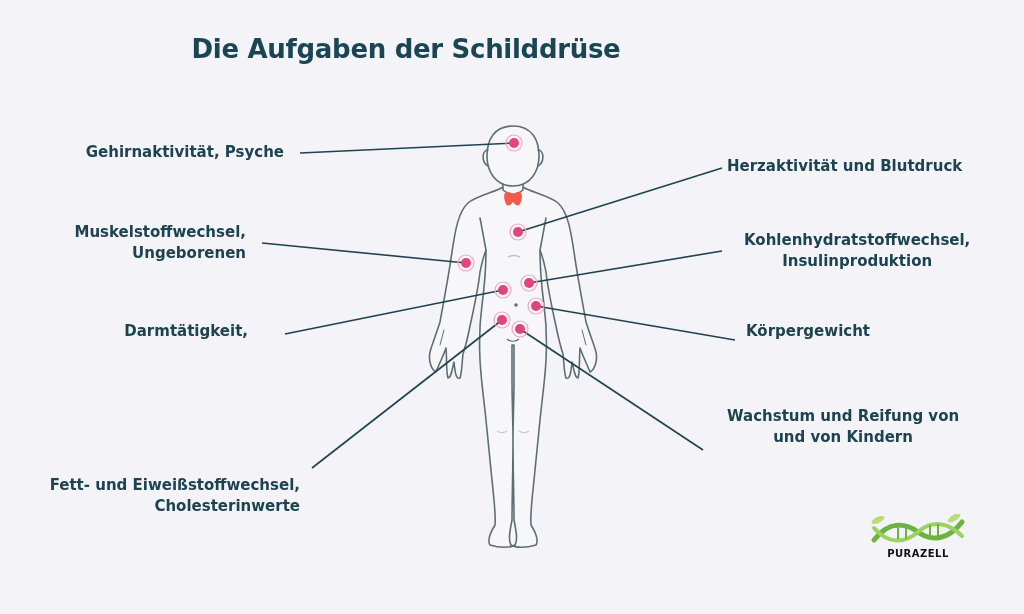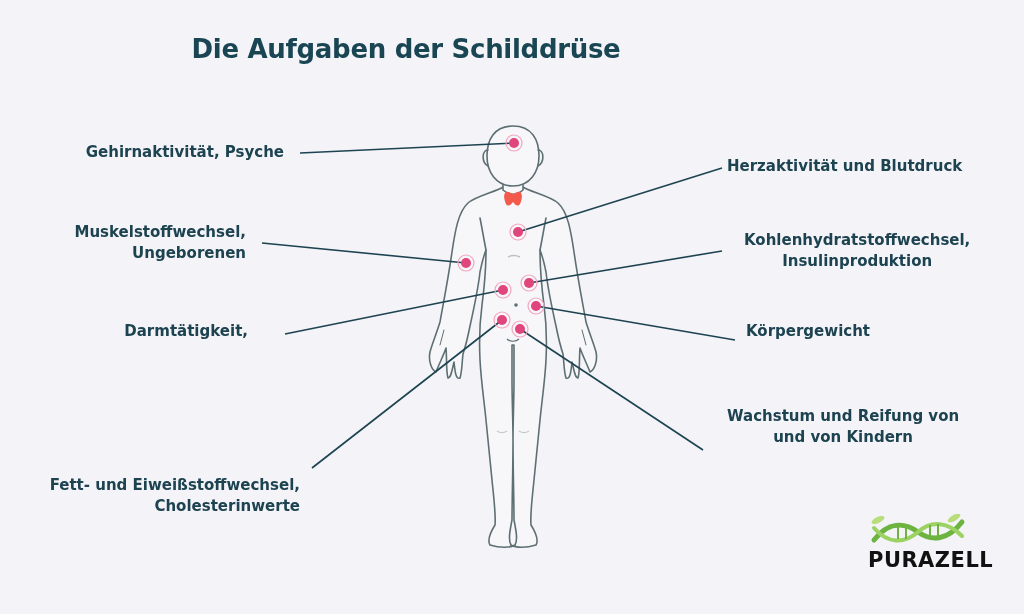--- a/index.html
+++ b/index.html
@@ -3,21 +3,21 @@
 <meta charset="utf-8">
 <style>
   html,body{margin:0;padding:0;}
   body{width:1024px;height:614px;background:#f3f3f8;position:relative;overflow:hidden;font-family:"DejaVu Sans","Liberation Sans",sans-serif;color:#1d4350;}
   .title{position:absolute;top:34px;left:0;width:812px;text-align:center;font-size:26px;font-weight:bold;color:#1a4654;letter-spacing:-0.3px;}
   .label{position:absolute;font-size:15px;font-weight:bold;line-height:21px;color:#1d4350;white-space:nowrap;}
   .r{text-align:right;}
   .l{text-align:center;}
   svg.main{position:absolute;left:0;top:0;}
   .logo{position:absolute;left:868px;top:514px;width:100px;height:56px;}
-  .logo-text{position:absolute;left:0;top:34px;width:100px;text-align:center;font-size:21px;font-weight:bold;color:#111;letter-spacing:0.5px;}
+  .logo-text{position:absolute;left:0;top:34px;width:100px;text-align:center;font-size:10px;font-weight:bold;color:#111;letter-spacing:0.5px;}
 </style>
 </head>
 <body>
 
 <div class="title">Die Aufgaben der Schilddrüse</div>
 
 <svg class="main" width="1024" height="614" viewBox="0 0 1024 614">
 
   <g fill="#f7f7f9" stroke="#5d6f73" stroke-width="1.6" stroke-linejoin="round" stroke-linecap="round">
 

